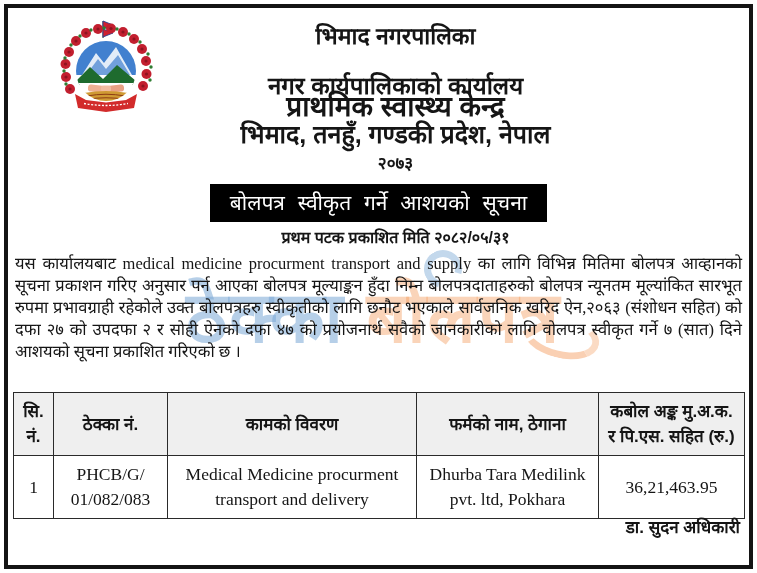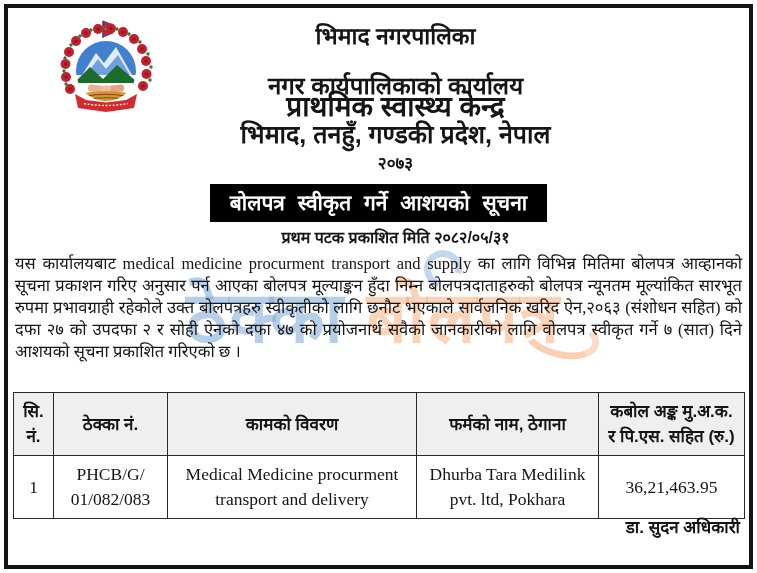--- a/index.html
+++ b/index.html
@@ -24,21 +24,21 @@
   .hline { position:absolute; left:0; width:757px; text-align:center; font-weight:bold; z-index:2;margin-left:17px; }
   .h1 { top:19px;  font-size:23px; }
   .h2 { top:68px;  font-size:24px; }
   .h3 { top:86px;  font-size:28px; }
   .h4 { top:116px; font-size:25px; }
   .hyear { top:151px; font-size:17px;text-align:center; }
   .banner-wrap { position:absolute; left:0; top:184px; width:757px; text-align:center; z-index:2; }
   .banner {
     display:inline-block;
     background:#000000; color:#ffffff;
-    font-size:21px; font-weight:bold;
+    font-size:21px; font-weight:normal;
     padding:4px 20px 6px 20px;
     word-spacing:7px;
   }
   .pubdate { top:226px; font-size:16px; }
   
   .para {
     position:absolute; left:15px; top:253px; width:727px;
     font-family:"Liberation Serif", serif;
     font-size:16.5px; line-height:22px;
     text-align:justify;

